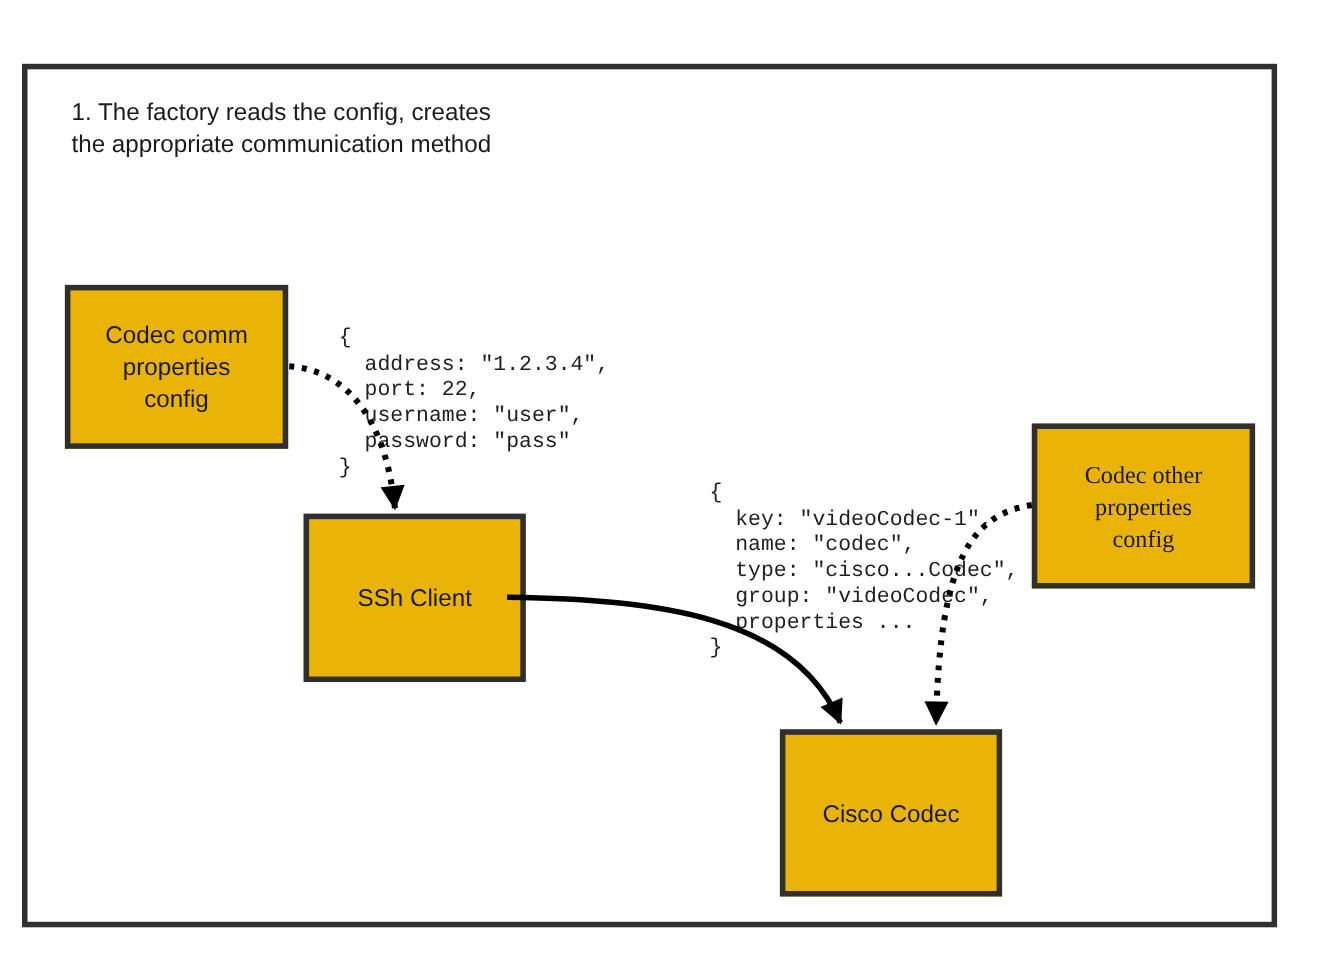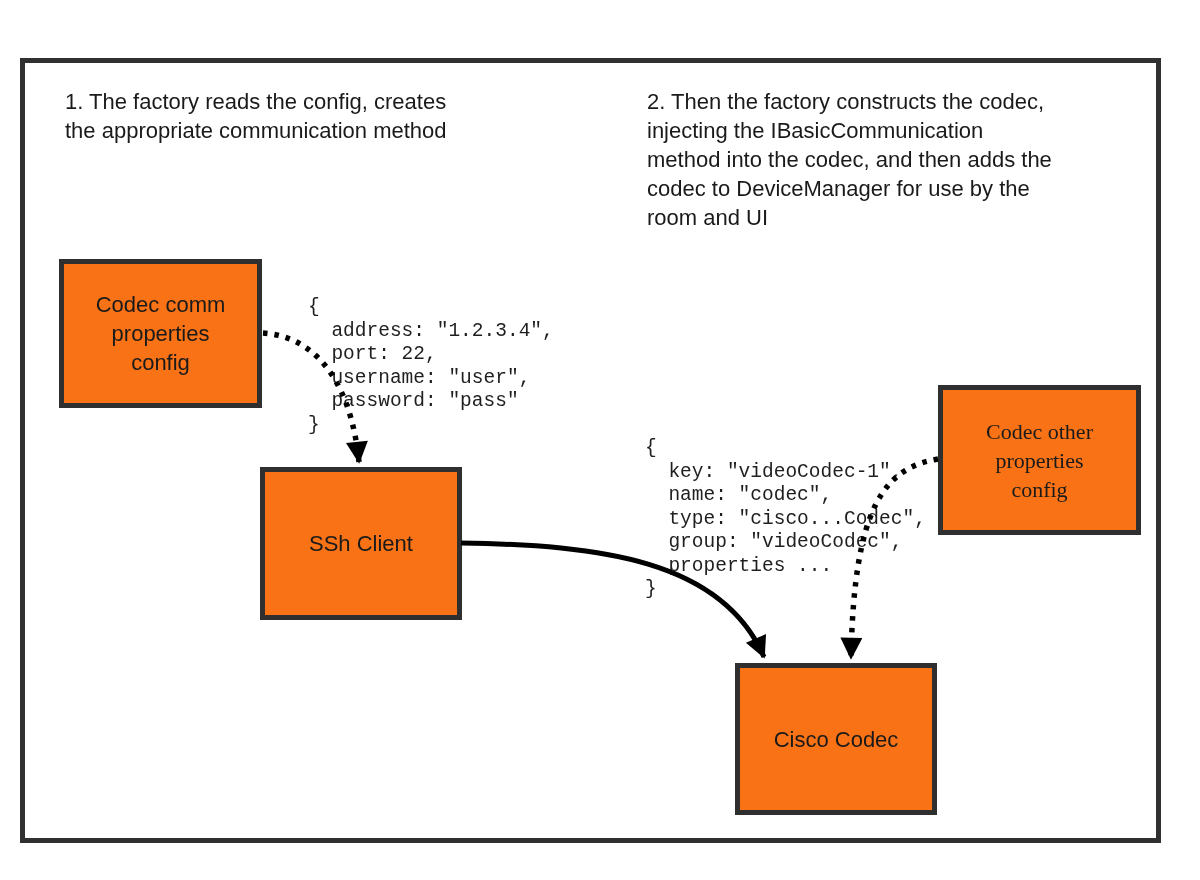--- a/index.html
+++ b/index.html
@@ -33,33 +33,33 @@
     white-space: pre-line;
     color: #1a1a1a;
   }
   .note-step1 { left: 65px;  top: 87px;  width: 520px; }
   .note-step2 { left: 647px; top: 87px;  width: 520px; }
   .note-result { left: 944px; top: 678px; width: 230px; line-height: 30px; }
   .dbox {
     position: absolute;
     border: 5px solid #2f2f2f;
     box-sizing: border-box;
-    background: #f97316;
+    background: #eab308;
     display: flex;
     align-items: center;
     justify-content: center;
     text-align: center;
     font-size: 22px;
     line-height: 29px;
     white-space: pre-line;
   }
   .box-codec-comm  { left: 59px;  top: 259px; width: 203px; height: 149px; }
-  .box-ssh-client  { left: 260px; top: 467px; width: 202px; height: 153px; }
+  .box-ssh-client  { left: 276px; top: 467px; width: 202px; height: 153px; }
   .box-codec-other { left: 938px; top: 385px; width: 203px; height: 150px; font-family: Liberation Serif, serif; }
-  .box-cisco-codec { left: 735px; top: 663px; width: 202px; height: 152px; }
+  .box-cisco-codec { left: 709px; top: 663px; width: 202px; height: 152px; }
   .code {
     position: absolute;
     margin: 0;
     font-family: "Liberation Mono", monospace;
     font-size: 19.5px;
     line-height: 23.5px;
     white-space: pre;
     color: #1f1f1f;
   }
   .code-comm  { left: 308px; top: 296px; }
@@ -76,25 +76,20 @@
 </head>
 <body>
 
 <div class="canvas">
 
   <div class="outer-border"></div>
 
   <div class="note note-step1">1. The factory reads the config, creates
 the appropriate communication method</div>
 
-  <div class="note note-step2">2. Then the factory constructs the codec,
-injecting the IBasicCommunication
-method into the codec, and then adds the
-codec to DeviceManager for use by the
-room and UI</div>
 
 
   <div class="dbox box-codec-comm">
     <span>Codec comm
 properties
 config</span>
   </div>
 
   <div class="dbox box-ssh-client">
     <span>SSh Client</span>

